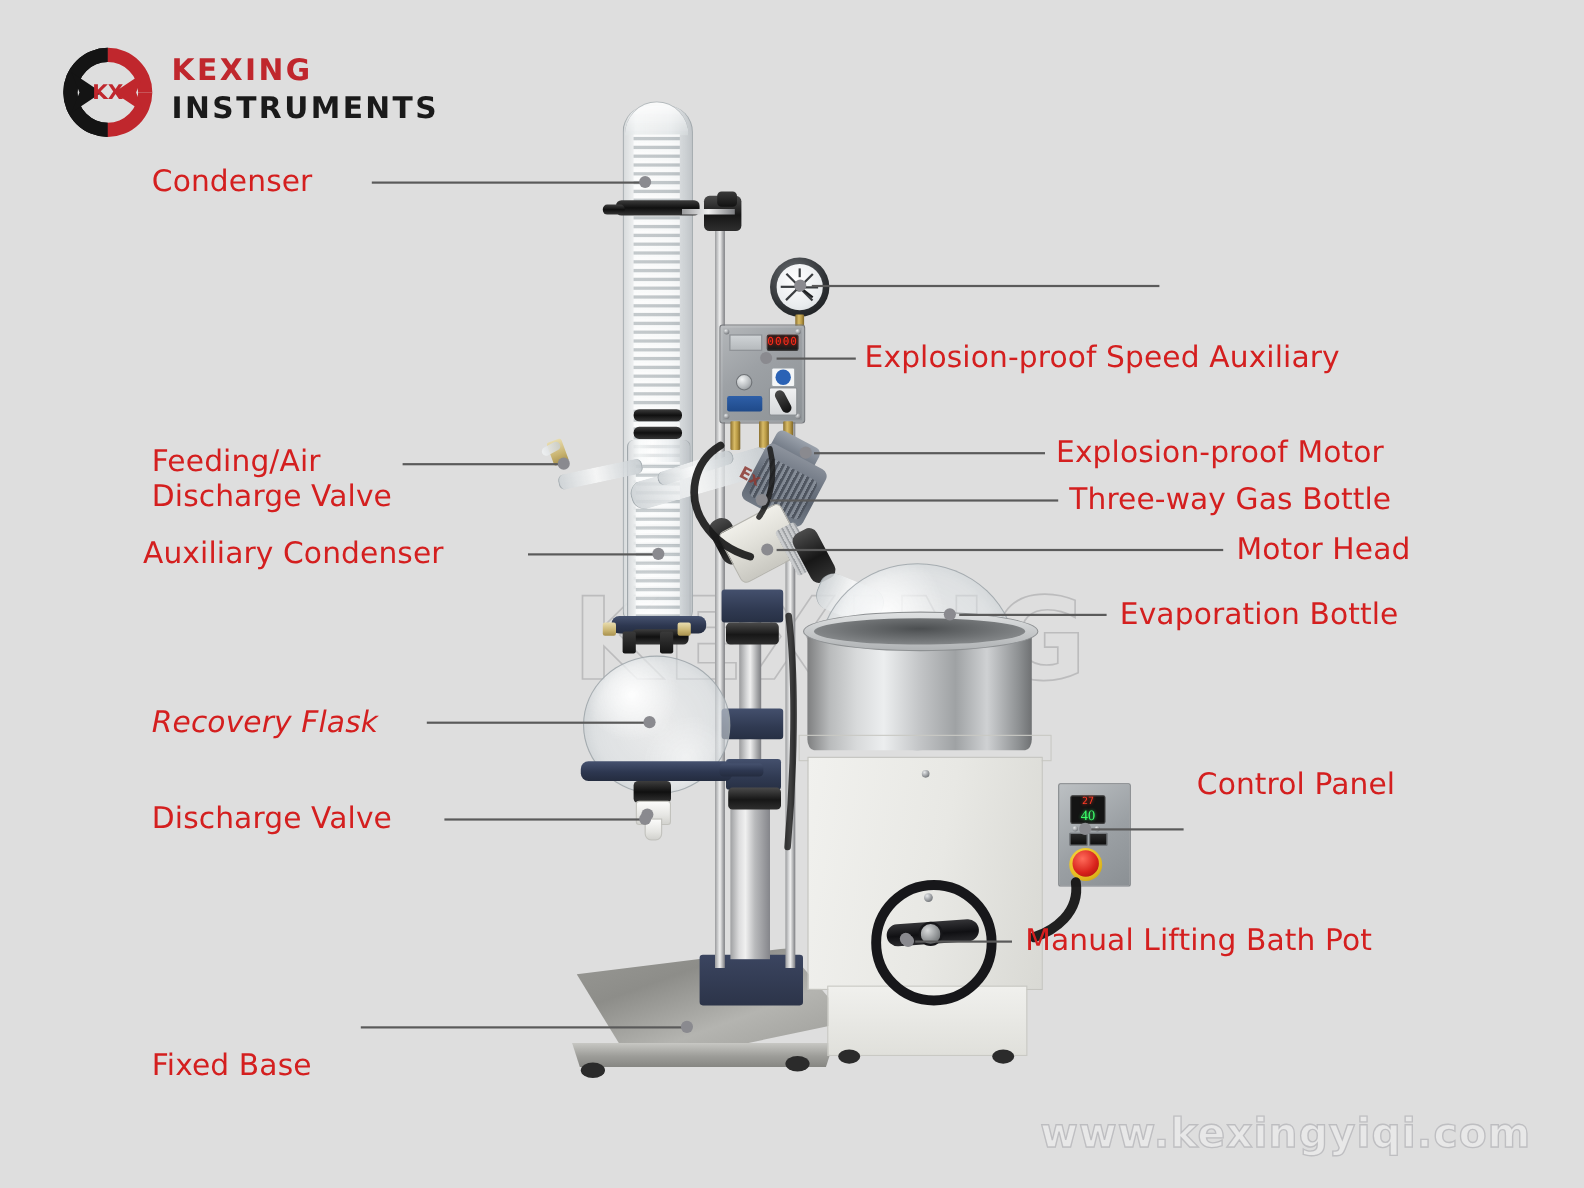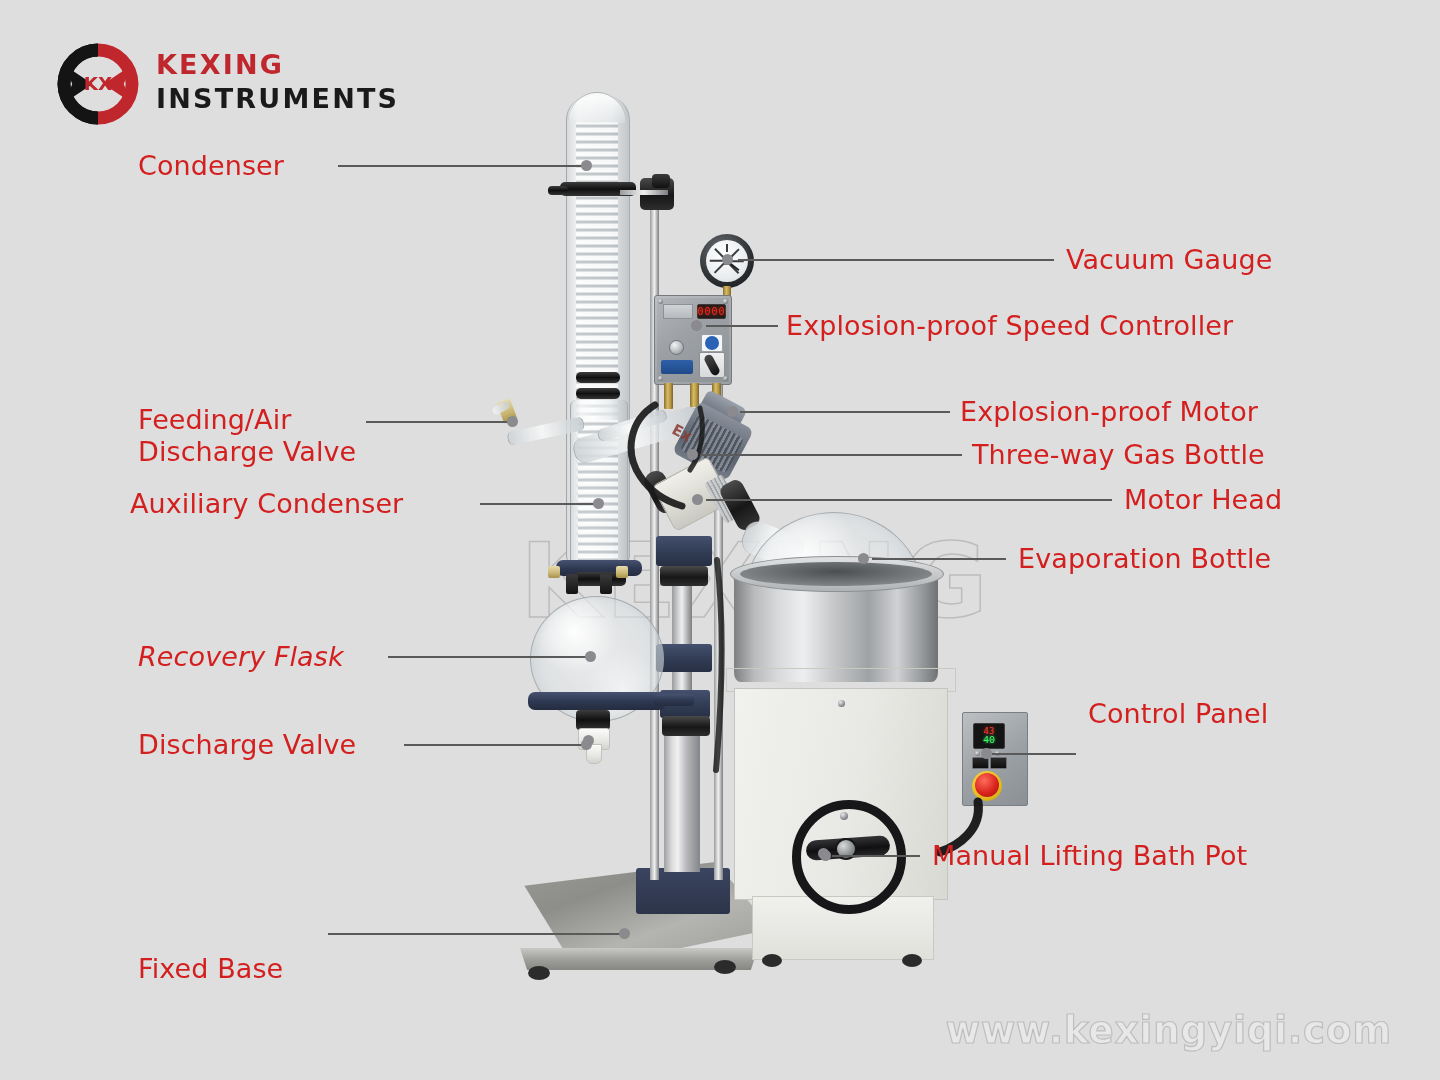--- a/index.html
+++ b/index.html
@@ -389,22 +389,22 @@
     border:1px solid #3d3d3d;
     border-radius:2px;
     display:flex;flex-direction:column;align-items:center;justify-content:center;
     line-height:1;
   }
   .disp-red {
     color:#ff3a26; font-family:"DejaVu Sans Mono", monospace;
     font-size:9px; text-shadow:0 0 3px rgba(255,60,35,0.9);
   }
   .disp-green {
-    color:#3cff6a; font-family:Liberation Mono, monospace;
-    font-size:10px; text-shadow:0 0 3px rgba(60,255,106,0.9);
+    color:#3cff6a; font-family:Liberation Serif, serif;
+    font-size:13px; text-shadow:0 0 3px rgba(60,255,106,0.9);
   }
   .rocker {
     position:absolute;
     background: linear-gradient(180deg,#2a2a2a,#0e0e0e);
     border:1px solid #6e7276;
     border-radius:1px;
   }
   #estop-base {
     position:absolute; border-radius:50%;
     background: radial-gradient(circle at 40% 35%, #ffe14a, #e0b81f 65%, #b8930f);
@@ -575,21 +575,21 @@
     <div class="screw" style="left:838px; top:700px; width:7px; height:7px;"></div>
 
     <div id="wheel-outer" style="left:792px; top:800px; width:96px; height:96px;"></div>
     <div id="wheel-spoke" style="left:806px; top:838px; width:84px; height:20px; transform:rotate(-4deg);"></div>
     <div id="wheel-hub" style="left:835px; top:838px; width:18px; height:18px;"></div>
     <div class="screw" style="left:840px; top:812px; width:8px; height:8px;"></div>
     <div class="dot" style="left:818px; top:848px;"></div>
 
     <div id="panel" style="left:962px; top:712px; width:64px; height:92px;">
       <div id="panel-disp" style="left:10px; top:10px; width:30px; height:24px;">
-        <div class="disp-red">43</div>
+        <div class="disp-red">27</div>
         <div class="disp-green">40</div>
       </div>
       <div class="rocker" style="left:9px; top:44px; width:15px; height:10px;"></div>
       <div class="rocker" style="left:27px; top:44px; width:15px; height:10px;"></div>
       <div class="screw" style="left:12px; top:38px;"></div>
       <div class="screw" style="left:22px; top:38px;"></div>
       <div class="screw" style="left:32px; top:38px;"></div>
       <div id="estop-base" style="left:9px; top:58px; width:30px; height:30px;"></div>
       <div id="estop-btn" style="left:12px; top:60px; width:24px; height:24px;"></div>
     </div>
@@ -641,25 +641,24 @@
   <div class="dot" style="left:585px; top:651px;"></div>
 
   <div class="callout left-al" style="left:138px; top:729px;">Discharge Valve</div>
   <div class="leader" style="left:404px; top:744px; width:182px;"></div>
   <div class="dot" style="left:581px; top:739px;"></div>
 
   <div class="callout left-al" style="left:138px; top:922px;margin-top:31px;">Fixed Base</div>
   <div class="leader" style="left:328px; top:933px; width:296px;"></div>
   <div class="dot" style="left:619px; top:928px;"></div>
 
-  <div class="callout left-al" style="left:1066px; top:244px;">Vacuum Gauge</div>
   <div class="leader" style="left:738px; top:259px; width:316px;"></div>
   <div class="dot" style="left:722px; top:254px;"></div>
 
-  <div class="callout left-al" style="left:786px; top:310px;">Explosion-proof Speed Controller</div>
+  <div class="callout left-al" style="left:786px; top:310px;">Explosion-proof Speed Auxiliary</div>
   <div class="leader" style="left:706px; top:325px; width:72px;"></div>
   <div class="dot" style="left:691px; top:320px;"></div>
 
   <div class="callout left-al" style="left:960px; top:396px;">Explosion-proof Motor</div>
   <div class="leader" style="left:740px; top:411px; width:210px;"></div>
   <div class="dot" style="left:727px; top:406px;"></div>
 
   <div class="callout left-al" style="left:972px; top:439px;">Three-way Gas Bottle</div>
   <div class="leader" style="left:700px; top:454px; width:262px;"></div>
   <div class="dot" style="left:687px; top:449px;"></div>

